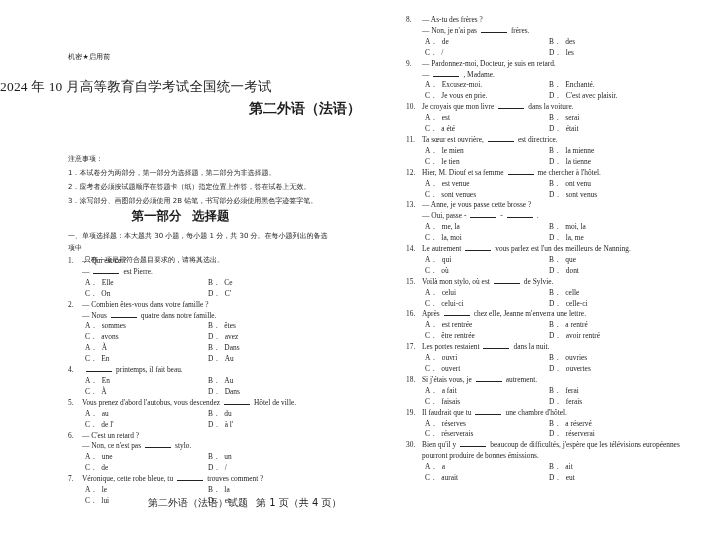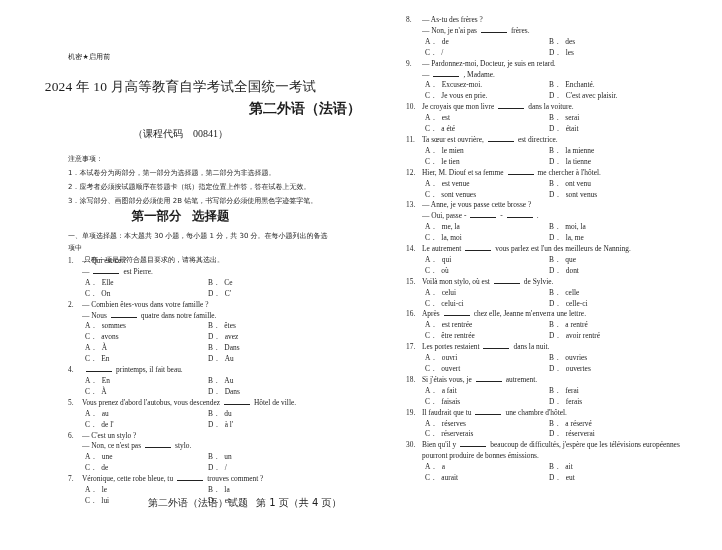--- a/index.html
+++ b/index.html
@@ -3,21 +3,21 @@
 <meta charset="utf-8">
 <style>
   * { margin: 0; padding: 0; box-sizing: border-box; }
   html, body { width: 722px; height: 550px; background: #ffffff; overflow: hidden; }
   body { position: relative; font-family: "Liberation Serif", "DejaVu Serif", serif; color: #1e1e1e; }
   .page { position: absolute; top: 0; height: 542px; }
   .page-left { left: 0; width: 361px; }
   .page-right { left: 361px; width: 361px; }
 
   .secret { position: absolute; left: 68px; top: 52px; font-size: 7px; font-family: "DejaVu Sans", sans-serif; letter-spacing: 0.2px; }
-  .exam-title { position: absolute; left: 0; width: 361px; top: 78px; text-align: center; font-size: 13.5px; letter-spacing: 0.2px; }
+  .exam-title { position: absolute; left: 0; width: 361px; top: 78px; font-size: 13.5px; letter-spacing: 0.2px; }
   .subject { position: absolute; left: 0; width: 361px; top: 100px; text-align: right; font-size: 14px; font-weight: bold; font-family: "DejaVu Serif", serif; }
   .code { position: absolute; left: 0; width: 361px; top: 127px; text-align: center; font-size: 10px; }
   .code span + span { margin-left: 10px; }
 
   .notes { position: absolute; left: 68px; top: 152px; width: 290px; font-family: "DejaVu Sans", sans-serif; font-size: 7px; line-height: 14px; }
   .part-title { position: absolute; left: 0; width: 361px; top: 208px; text-align: center; font-size: 12.5px; font-weight: bold; font-family: "DejaVu Serif", serif; word-spacing: 6px; }
   .section-instr { position: absolute; left: 68px; top: 230px; width: 260px; font-family: "DejaVu Sans", sans-serif; font-size: 7px; line-height: 12px; }
   .section-instr .l2 { padding-left: 16px; display: block; }
 
   .questions { position: absolute; font-size: 7.4px; line-height: 10.9px; }
@@ -39,23 +39,20 @@
   .footer.left { left: 148px; }
   .footer span + span { margin-left: 8px; }
 </style>
 </head>
 <body>
 
 <div class="page page-left">
   <div class="secret">机密★启用前</div>
   <div class="exam-title">2024 年 10 月高等教育自学考试全国统一考试</div>
   <div class="subject">第二外语（法语）</div>
-  <div class="code">
-    <span>（课程代码</span><span>00841）</span>
-  </div>
 
   <div class="notes">
     <div>注意事项：</div>
     <div>1．本试卷分为两部分，第一部分为选择题，第二部分为非选择题。</div>
     <div>2．应考者必须按试题顺序在答题卡（纸）指定位置上作答，答在试卷上无效。</div>
     <div>3．涂写部分、画图部分必须使用 2B 铅笔，书写部分必须使用黑色字迹签字笔。</div>
   </div>
 
   <div class="part-title">第一部分 选择题</div>
   <div class="section-instr">
@@ -104,21 +101,21 @@
       <div class="question">
         <div class="q-line"><span class="q-num">5.</span><span>Vous prenez d'abord l'autobus, vous descendez</span><span class="blank"></span><span>Hôtel de ville.</span></div>
         <div class="opts">
           <div class="opt"><span class="letter">A．</span><span>au</span></div>
           <div class="opt"><span class="letter">B．</span><span>du</span></div>
           <div class="opt"><span class="letter">C．</span><span>de l'</span></div>
           <div class="opt"><span class="letter">D．</span><span>à l'</span></div>
         </div>
       </div>
       <div class="question">
-        <div class="q-line"><span class="q-num">6.</span><span>— C'est un stylo ?</span></div>
+        <div class="q-line"><span class="q-num">6.</span><span>— C'est un retard ?</span></div>
         <div class="q-line sub"><span>— Non, ce n'est pas</span><span class="blank"></span><span>stylo.</span></div>
         <div class="opts">
           <div class="opt"><span class="letter">A．</span><span>une</span></div>
           <div class="opt"><span class="letter">B．</span><span>un</span></div>
           <div class="opt"><span class="letter">C．</span><span>de</span></div>
           <div class="opt"><span class="letter">D．</span><span>/</span></div>
         </div>
       </div>
       <div class="question">
         <div class="q-line"><span class="q-num">7.</span><span>Véronique, cette robe bleue, tu</span><span class="blank"></span><span>trouves comment ?</span></div>

